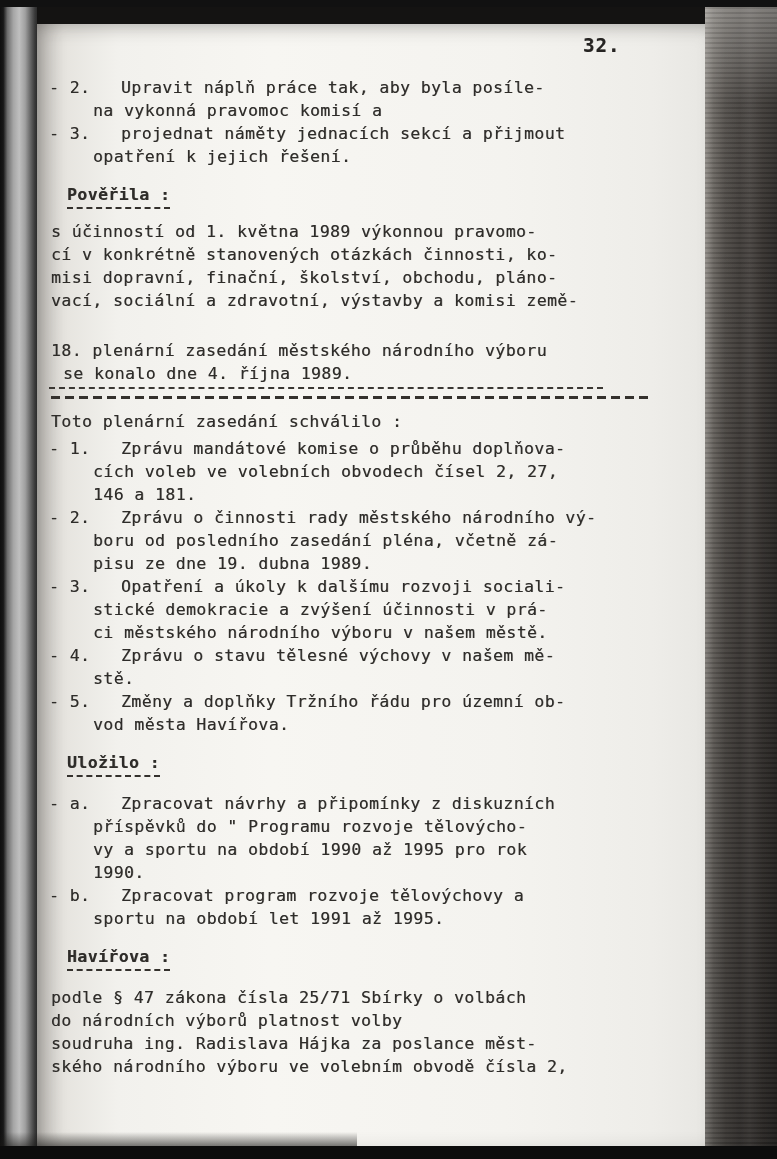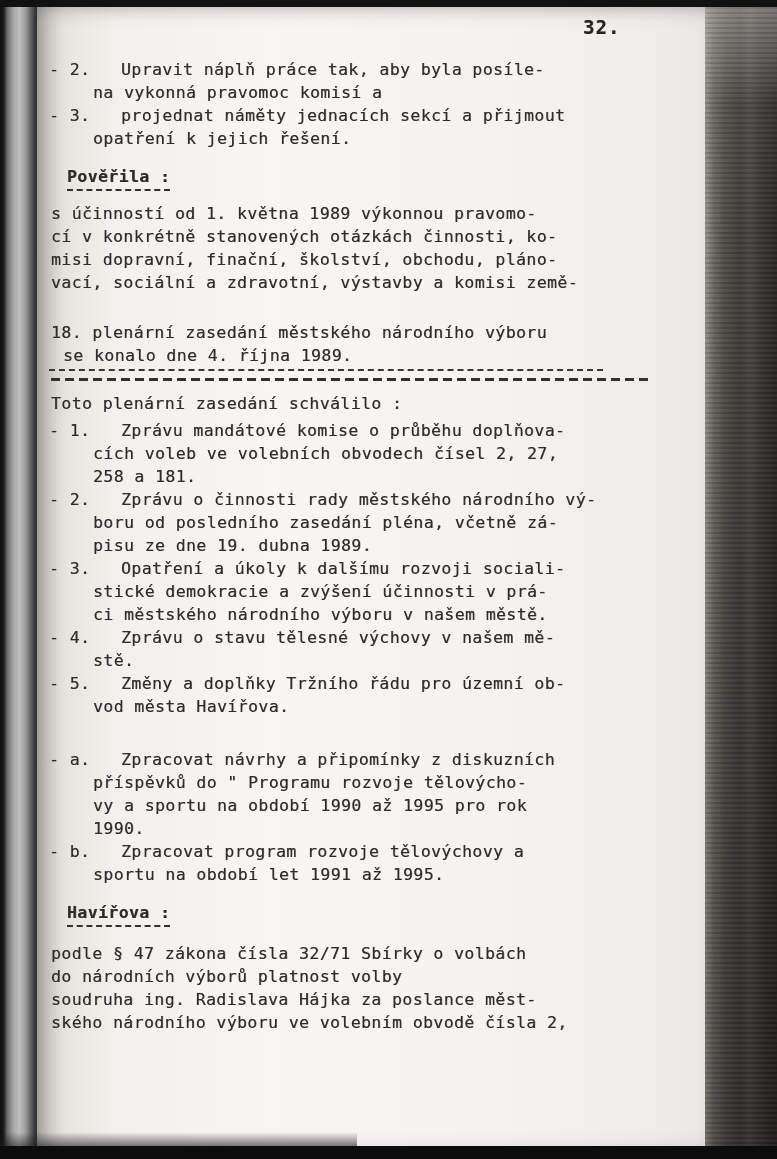--- a/index.html
+++ b/index.html
@@ -16,21 +16,21 @@
   .edge-left{
     position:absolute;left:0;top:0;bottom:0;width:37px;
     background:linear-gradient(90deg,
       #0f0f0f 0%, #181818 9%,
       #6d6d6d 20%, #a5a5a5 36%, #bfbfbf 52%,
       #a0a0a0 68%, #5f5f5f 84%, #3a3a3a 94%, #2c2c2c 100%);
   }
 
   
   .page{
-    position:absolute;left:37px;top:6px;bottom:13px;width:668px;
+    position:absolute;left:37px;top:24px;bottom:13px;width:668px;
     background:linear-gradient(90deg,
       #cfccc7 0%, #e6e4df 4%, #f2f1ed 12%,
       #f7f6f2 35%, #f4f3ef 70%, #eeede9 92%, #e8e7e3 100%);
     box-shadow:inset 16px 0 26px -14px rgba(40,38,35,.45),
                inset 0 14px 20px -14px rgba(60,58,55,.35);
   }
 
   
   .edge-right{
     position:absolute;right:0;top:0;bottom:0;width:72px;
@@ -114,43 +114,44 @@
         <div class="line para">vací, sociální a zdravotní, výstavby a komisi země-</div>
         <div class="spacer-lg"></div>
         <div class="line para">18. plenární zasedání městského národního výboru</div>
         <div class="line title-u">se konalo dne 4. října 1989.</div>
         <div class="rule"></div>
         <div class="spacer-sm"></div>
         <div class="line para">Toto plenární zasedání schválilo :</div>
         <div class="spacer-xs"></div>
         <div class="line item"><span class="marker">- 1.</span><span class="itext">Zprávu mandátové komise o průběhu doplňova-</span></div>
         <div class="line cont">cích voleb ve volebních obvodech čísel 2, 27,</div>
-        <div class="line cont">258 a 181.</div>
+        <div class="line cont">146 a 181.</div>
         <div class="line item"><span class="marker">- 2.</span><span class="itext">Zprávu o činnosti rady městského národního vý-</span></div>
         <div class="line cont">boru od posledního zasedání pléna, včetně zá-</div>
         <div class="line cont">pisu ze dne 19. dubna 1989.</div>
         <div class="line item"><span class="marker">- 3.</span><span class="itext">Opatření a úkoly k dalšímu rozvoji sociali-</span></div>
         <div class="line cont">stické demokracie a zvýšení účinnosti v prá-</div>
         <div class="line cont">ci městského národního výboru v našem městě.</div>
         <div class="line item"><span class="marker">- 4.</span><span class="itext">Zprávu o stavu tělesné výchovy v našem mě-</span></div>
         <div class="line cont">stě.</div>
         <div class="line item"><span class="marker">- 5.</span><span class="itext">Změny a doplňky Tržního řádu pro územní ob-</span></div>
         <div class="line cont">vod města Havířova.</div>
         <div class="spacer-md"></div>
+        <div class="line heading"><span class="heading-text">Uložilo :</span></div>
         <div class="spacer-md"></div>
         <div class="line item"><span class="marker">- a.</span><span class="itext">Zpracovat návrhy a připomínky z diskuzních</span></div>
         <div class="line cont">příspěvků do " Programu rozvoje tělovýcho-</div>
         <div class="line cont">vy a sportu na období 1990 až 1995 pro rok</div>
         <div class="line cont">1990.</div>
         <div class="line item"><span class="marker">- b.</span><span class="itext">Zpracovat program rozvoje tělovýchovy a</span></div>
         <div class="line cont">sportu na období let 1991 až 1995.</div>
         <div class="spacer-md"></div>
         <div class="line heading"><span class="heading-text">Havířova :</span></div>
         <div class="spacer-md"></div>
-        <div class="line para">podle § 47 zákona čísla 32/71 Sbírky o volbách</div>
+        <div class="line para">podle § 47 zákona čísla 25/71 Sbírky o volbách</div>
         <div class="line para">do národních výborů platnost volby</div>
         <div class="line para">soudruha ing. Radislava Hájka za poslance měst-</div>
         <div class="line para">ského národního výboru ve volebním obvodě čísla 2,</div>
       </div>
   </div>
 
   <div class="edge-right"></div>
   <div class="bottom-smudge"></div>
   <div class="bar-top"></div>
   <div class="bar-bottom"></div>

